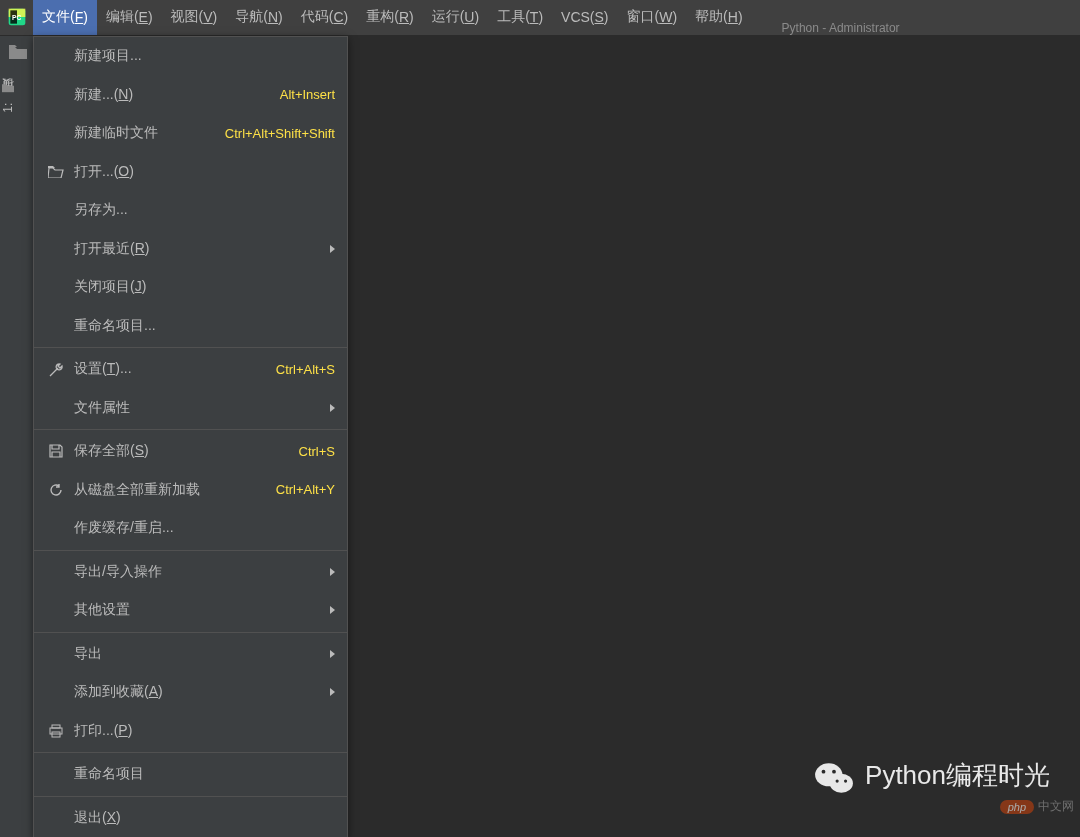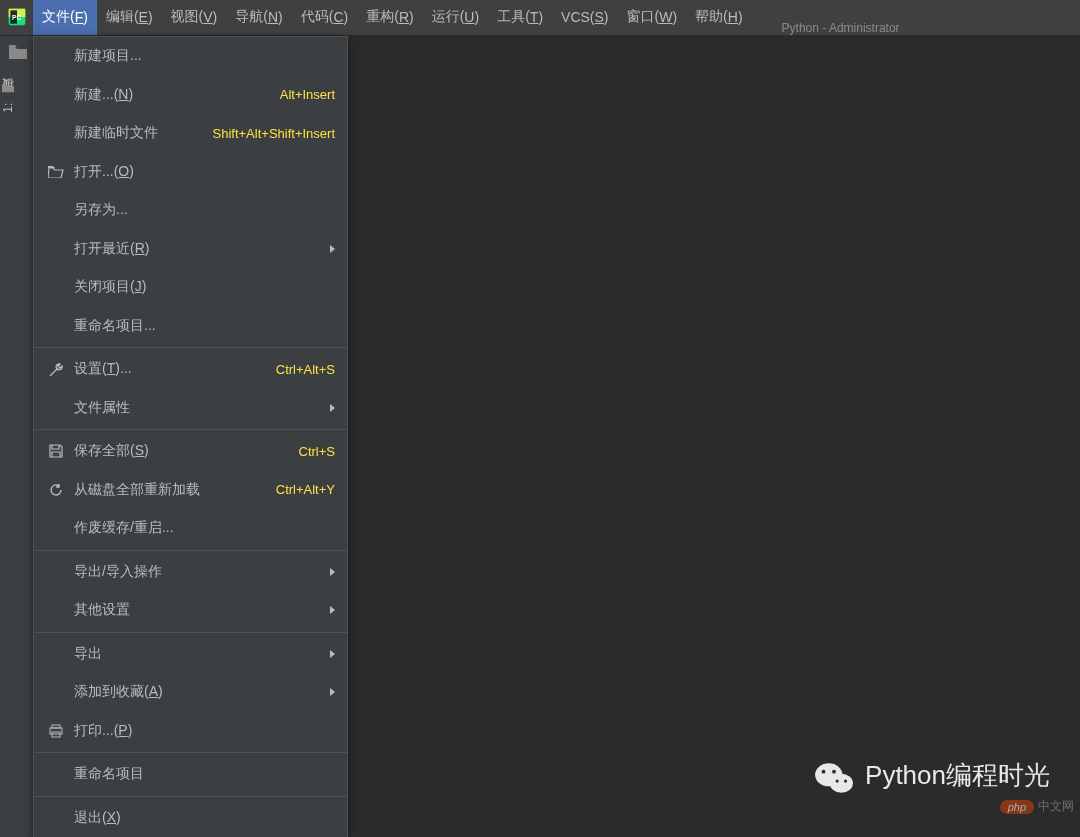--- a/index.html
+++ b/index.html
@@ -263,21 +263,21 @@
     <span class="menu-label">新建项目...</span>
   </div>
   <div class="menu-item">
     <span class="menu-icon empty"></span>
     <span class="menu-label"><span>新建...(</span><span class="mnemonic">N</span><span>)</span></span>
     <span class="menu-shortcut">Alt+Insert</span>
   </div>
   <div class="menu-item">
     <span class="menu-icon empty"></span>
     <span class="menu-label">新建临时文件</span>
-    <span class="menu-shortcut">Shift+Alt+Shift+Insert</span>
+    <span class="menu-shortcut">Ctrl+Alt+Shift+Shift</span>
   </div>
   <div class="menu-item">
     <span class="menu-icon">
         <svg width="16" height="13" viewBox="0 0 16 13">
           <path d="M1 3 L5 3 L7 5 L15 5 L13 13 L0 13 Z" fill="none" stroke="#bbbbbb" stroke-width="1.2"></path>
           <path d="M0 1 L5 1 L7 3 L0 3 Z" fill="#bbbbbb"></path>
         </svg>
       </span>
     <span class="menu-label"><span>打开...(</span><span class="mnemonic">O</span><span>)</span></span>
   </div>

